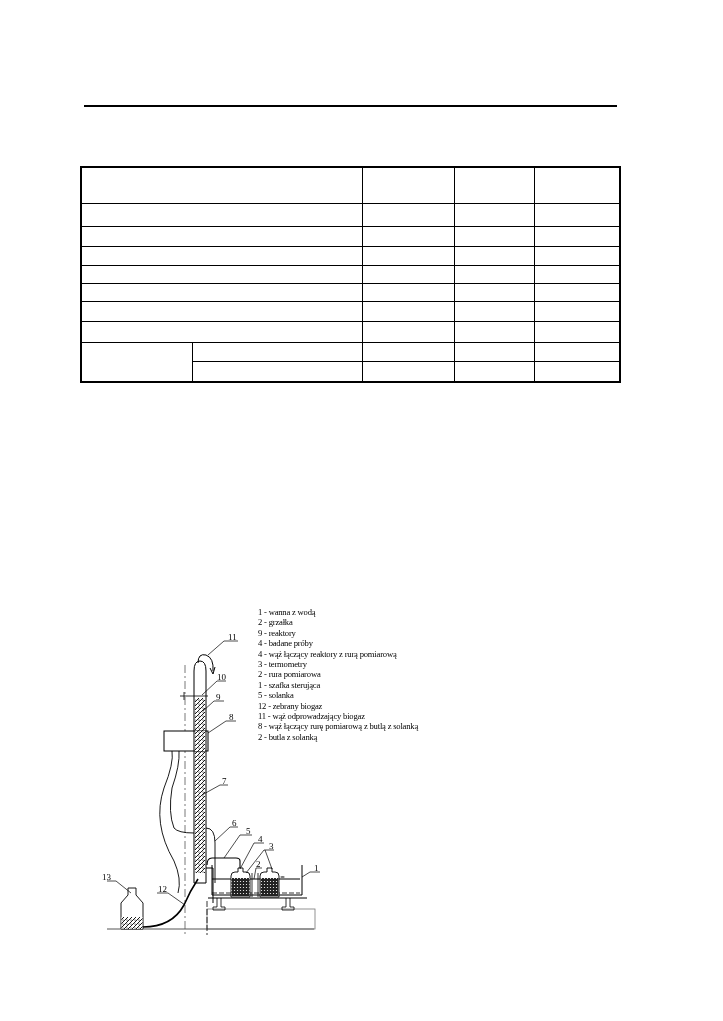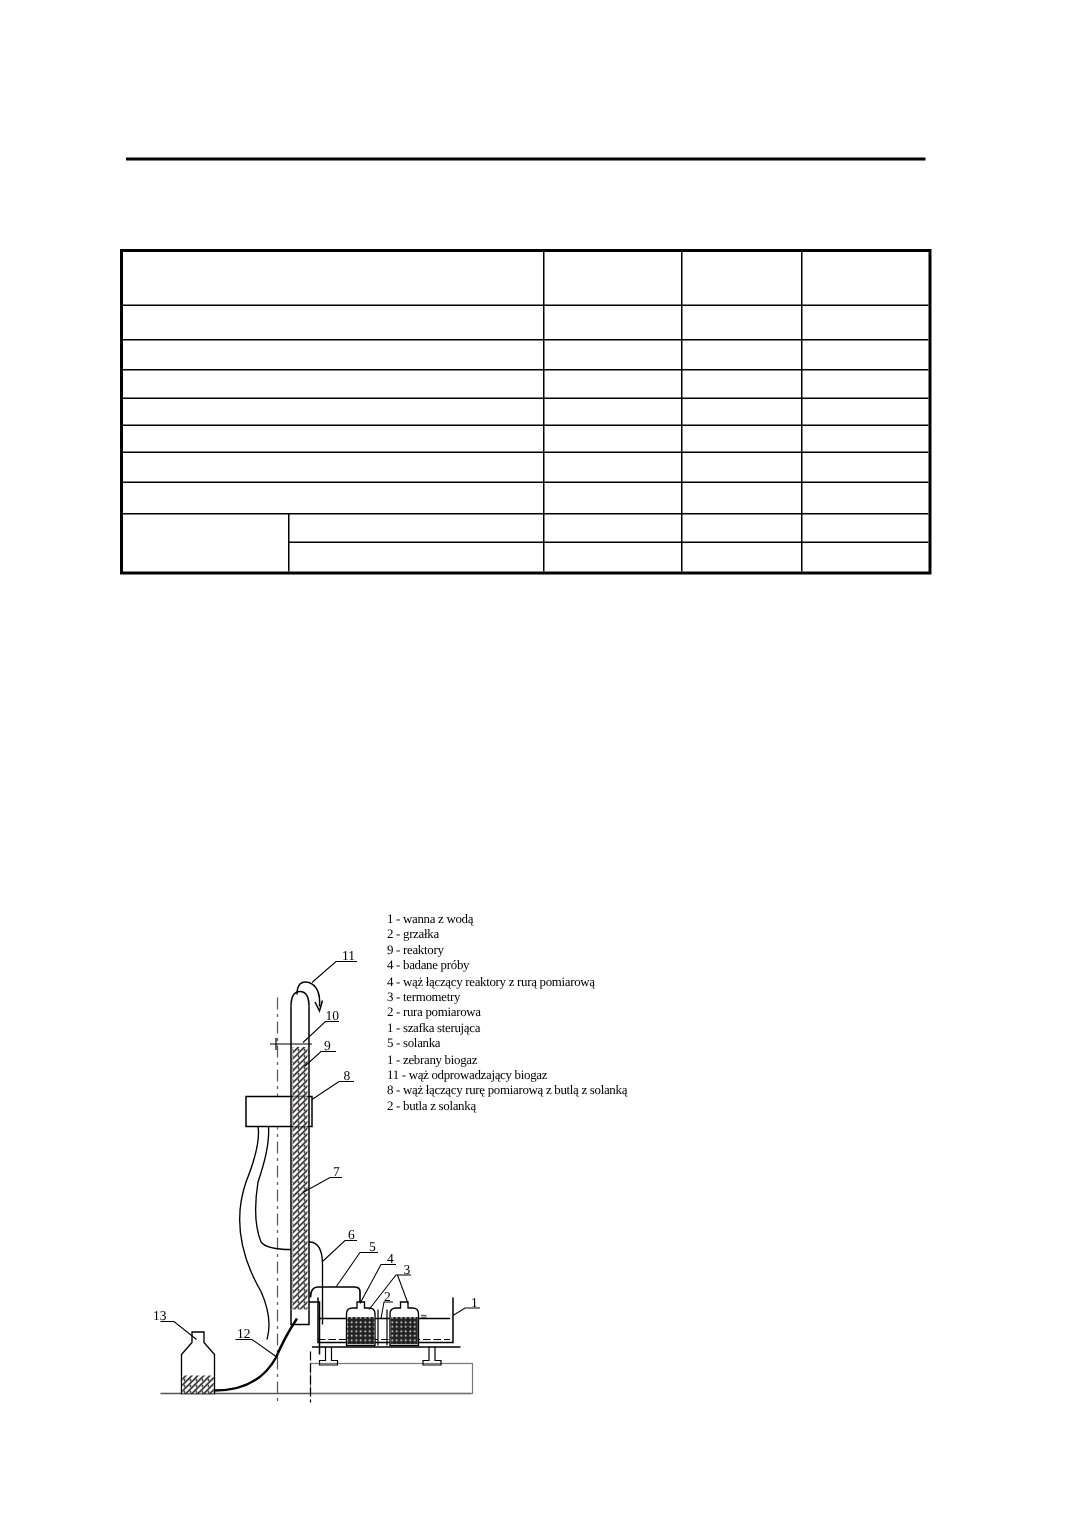--- a/index.html
+++ b/index.html
@@ -152,17 +152,17 @@
 <div class="legend">
   <div>1 - wanna z wodą</div>
   <div>2 - grzałka</div>
   <div>9 - reaktory</div>
   <div>4 - badane próby</div>
   <div>4 - wąż łączący reaktory z rurą pomiarową</div>
   <div>3 - termometry</div>
   <div>2 - rura pomiarowa</div>
   <div>1 - szafka sterująca</div>
   <div>5 - solanka</div>
-  <div>1 - zebrany biogaz</div>
+  <div>12 - zebrany biogaz</div>
   <div>11 - wąż odprowadzający biogaz</div>
   <div>8 - wąż łączący rurę pomiarową z butlą z solanką</div>
   <div>2 - butla z solanką</div>
 </div>
 
 </body></html>

